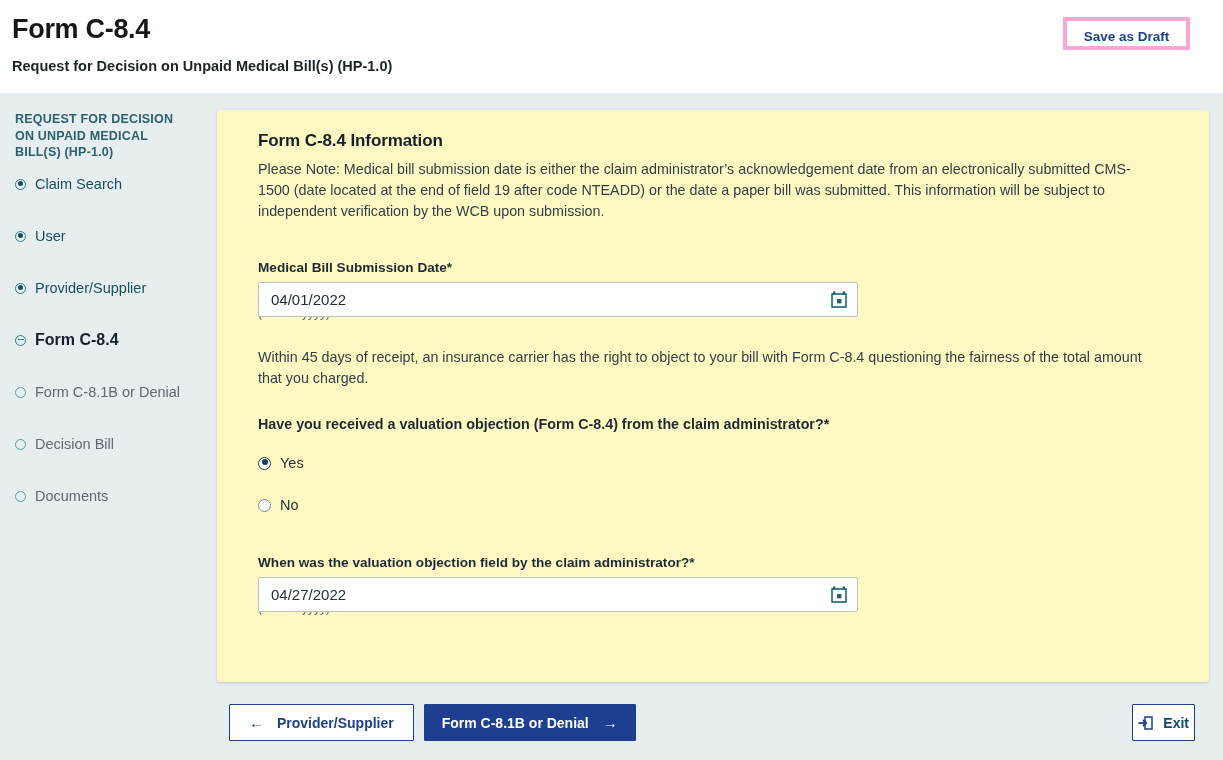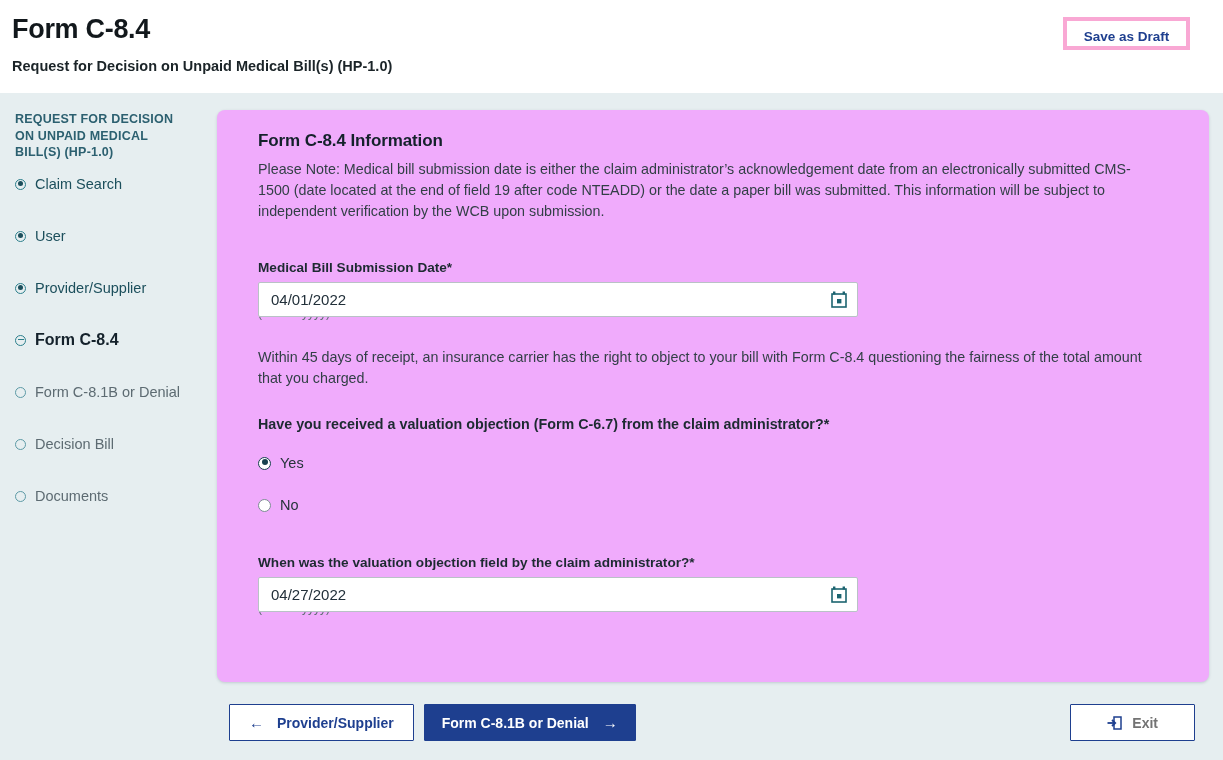--- a/index.html
+++ b/index.html
@@ -147,22 +147,22 @@
   }
   .step.todo .step-label { color: #5d6b72; }
   .step.todo .ring { border-color: #5d9aa6; }
 
   
   .main {
     flex: 1;
     padding-right: 14px;
   }
   .card {
-    background: #f0abfc;
-    border-radius: 8px;
+    background: #fef9c3;
+    border-radius: 3px;
     box-shadow: 0 1px 3px rgba(60,80,90,0.22);
     padding: 21px 40px 30px 41px;
     min-height: 572px;
   }
   .card-title {
     font-size: 17px;
     font-weight: bold;
     color: #14212b;
     margin: 0 0 8px 0;
     letter-spacing: -0.1px;
@@ -291,24 +291,24 @@
     background: #1e3f8f;
     border: 1px solid #1e3f8f;
     color: #ffffff;
     margin-left: 10px;
   }
   .btn-next .arrow { margin-left: 14px; font-size: 15px; }
   .btn-exit {
     position: absolute;
     right: 14px;
     height: 37px;
-    padding: 0 36px;
+    padding: 0 5px;
     background: #ffffff;
     border: 1px solid #1e3f8f;
-    color: #737373;
+    color: #0c4a6e;
   }
   .btn-exit .exit-icon { margin-right: 10px; display: inline-flex; }
 </style>
 </head>
 <body>
 
 <div class="topbar">
   <div class="page-title">Form C-8.4</div>
   <div class="page-subtitle">Request for Decision on Unpaid Medical Bill(s) (HP-1.0)</div>
   <button class="save-draft-btn">Save as Draft</button>
@@ -386,21 +386,21 @@
               <rect x="1" y="3" width="14" height="13" fill="none" stroke="#1c6470" stroke-width="1.6"></rect>
               <rect x="6" y="8" width="4.4" height="4.4" fill="#1c6470"></rect>
             </svg>
           </span>
         </div>
         <div class="hint">(mm/dd/yyyy)</div>
       </div>
 
       <div class="para">Within 45 days of receipt, an insurance carrier has the right to object to your bill with Form C-8.4 questioning the fairness of the total amount that you charged.</div>
 
-      <div class="question"><span>Have you received a valuation objection (Form C-6.7) from the claim administrator?</span><span class="req">*</span></div>
+      <div class="question"><span>Have you received a valuation objection (Form C-8.4) from the claim administrator?</span><span class="req">*</span></div>
 
       <div class="radio-group" id="radio-group">
           <label class="radio-row">
             <span class="radio checked"></span>
             <span class="radio-label">Yes</span>
           </label>
           <label class="radio-row">
             <span class="radio"></span>
             <span class="radio-label">No</span>
           </label>

